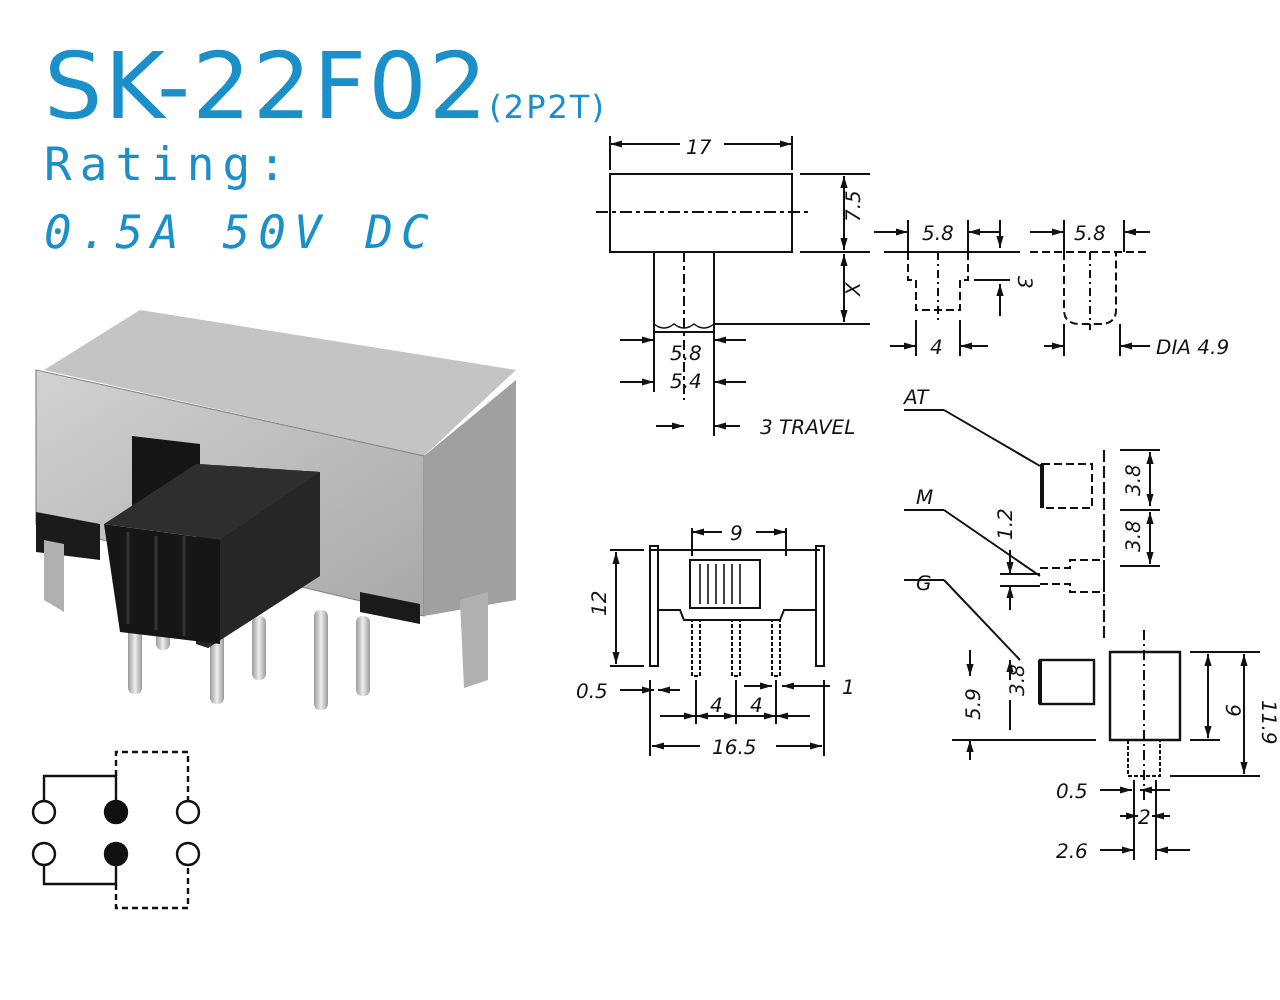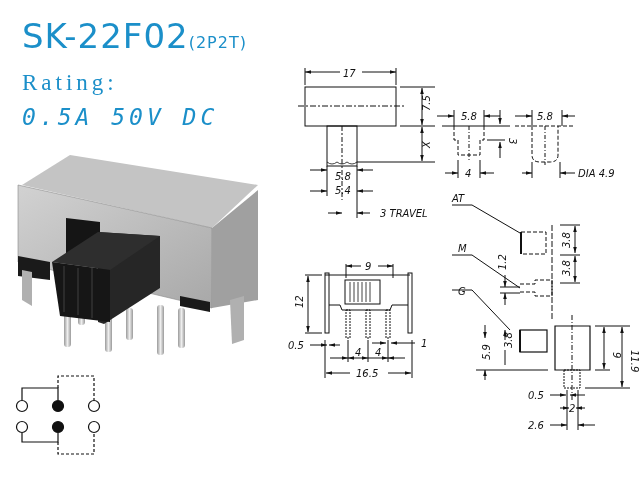--- a/index.html
+++ b/index.html
@@ -1,21 +1,21 @@
 <!DOCTYPE html>
 <html><head>
 <meta charset="utf-8">
 <style>
   html, body { margin:0; padding:0; background:#ffffff; }
   body { width:640px; height:500px; position:relative; overflow:hidden; font-family:"DejaVu Sans", sans-serif; }
   .title { position:absolute; left:22px; top:16px; color:#1b8fc9; font-family:"DejaVu Sans", sans-serif; }
-  .title .main { font-size:34px; letter-spacing:1px; }
+  .title .main { font-size:46px; letter-spacing:1px; }
   .title .sub { font-size:16px; letter-spacing:1px;margin-top:28px; }
   .rating { position:absolute; left:22px; color:#1b8fc9; font-family:"DejaVu Sans Mono", monospace; font-size:23px; letter-spacing:4px; }
-  .r1 { top:70px;font-family:Liberation Serif, serif; }
+  .r1 { top:70px; }
   .r2 { top:104px;font-style:italic; }
   svg { position:absolute; left:0; top:0; }
   .lbl { font-family:"DejaVu Sans", sans-serif; font-style:italic; font-size:10px; fill:#111; }
 </style>
 </head>
 <body>
 
 <div class="title">
   <span class="main">SK-22F02</span><span class="sub">(2P2T)</span>
 </div>

